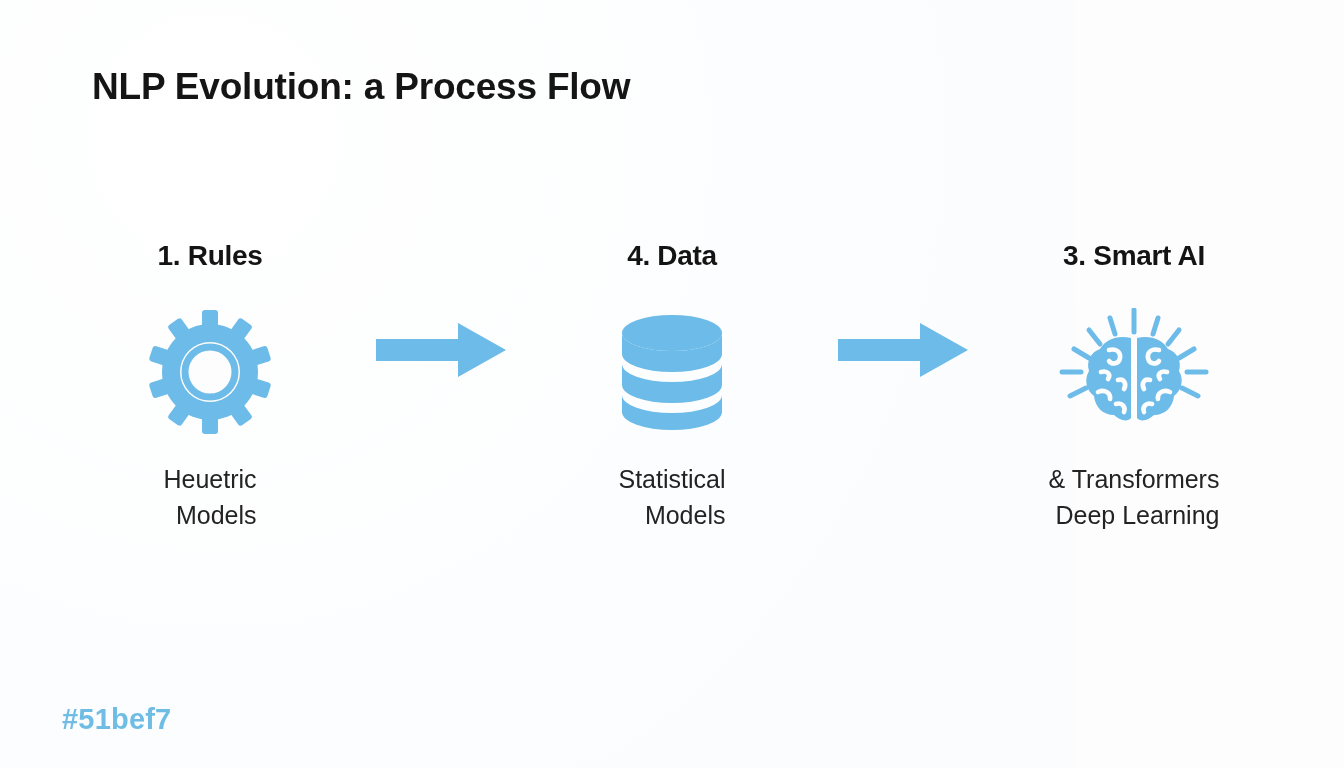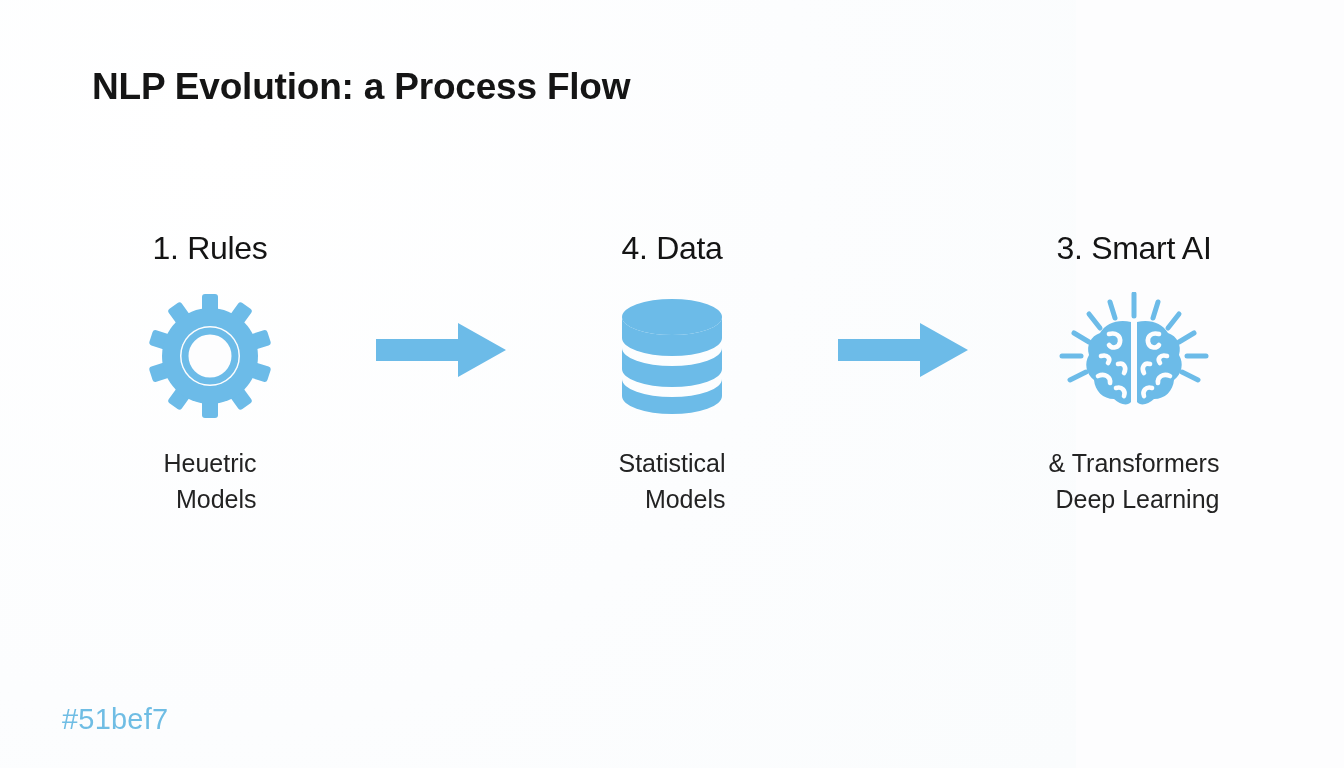--- a/index.html
+++ b/index.html
@@ -50,26 +50,26 @@
   }
 
   .step {
     width: 276px;
     display: flex;
     flex-direction: column;
     align-items: center;
   }
 
   .step-heading {
-    font-size: 32px;
-    font-weight: normal;
+    font-size: 28px;
+    font-weight: bold;
     color: #141414;
     letter-spacing: -0.3px;
     line-height: 1;
-    margin: 0;
+    margin: 10px;
     white-space: nowrap;
   }
 
   .icon-box {
     height: 136px;
     margin-top: 24px;
     display: flex;
     align-items: center;
     justify-content: center;
   }
@@ -95,20 +95,21 @@
   }
 
   
   .watermark {
     position: absolute;
     left: 62px;
     top: 703px;
     font-size: 29px;
     color: #6fbde4;
     letter-spacing: 0.2px;
+    font-weight: bold;
   }
 </style>
 </head>
 <body>
 
 <div class="canvas">
 
   <div class="title">NLP Evolution: a Process Flow</div>
 
   <div class="flow">

